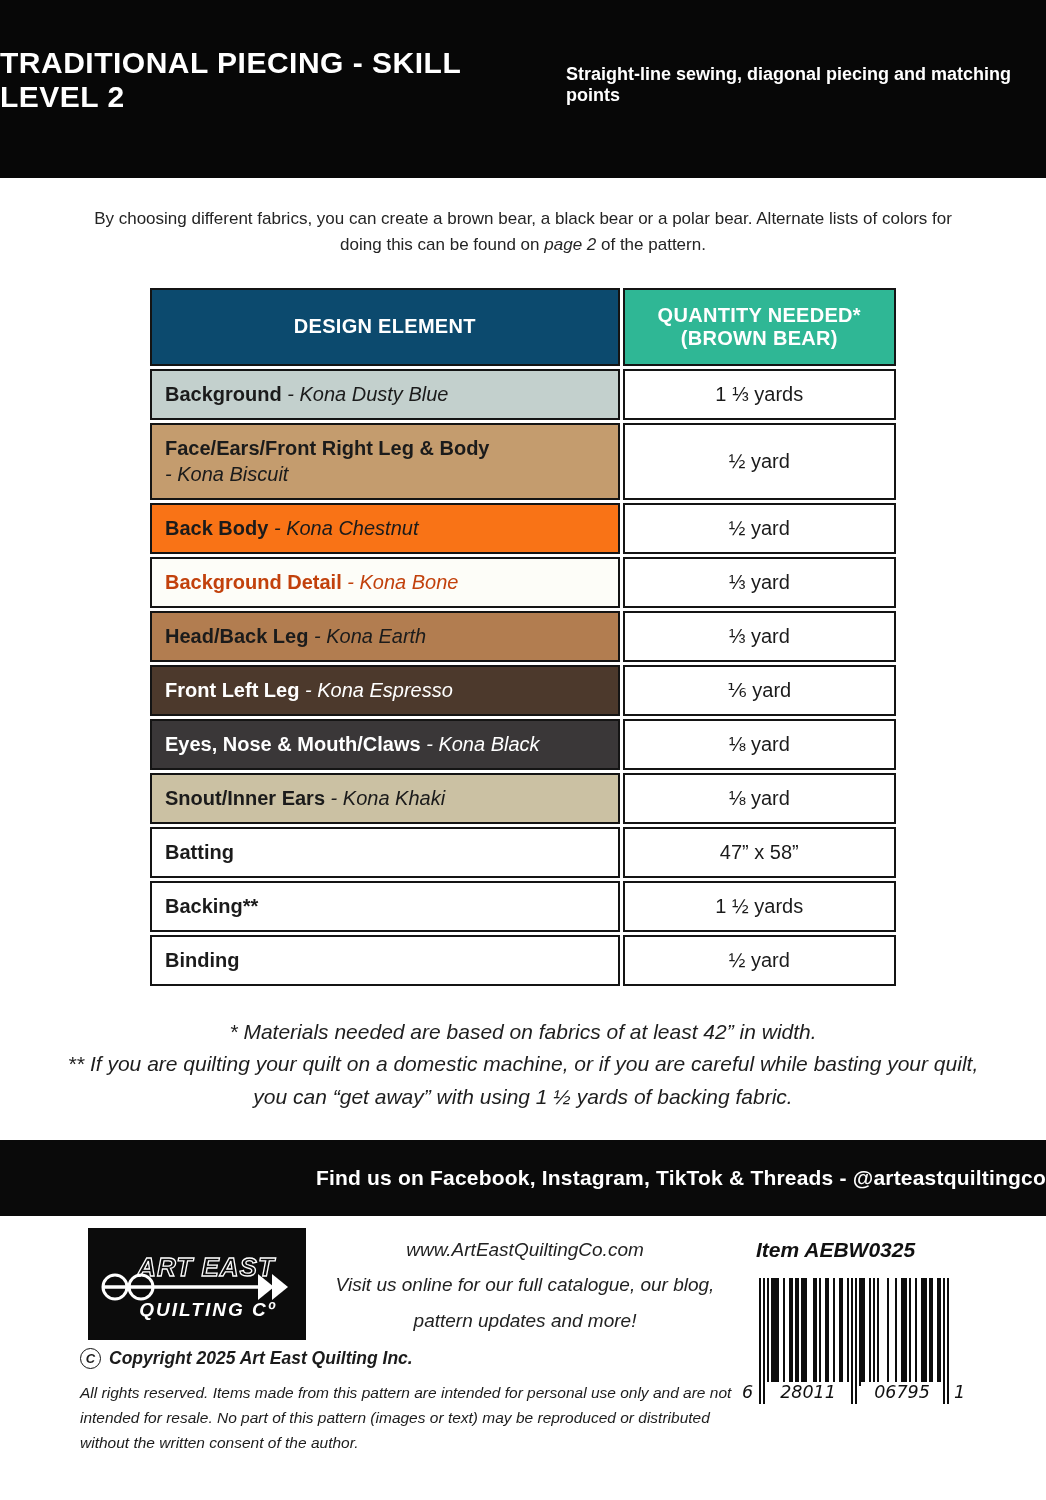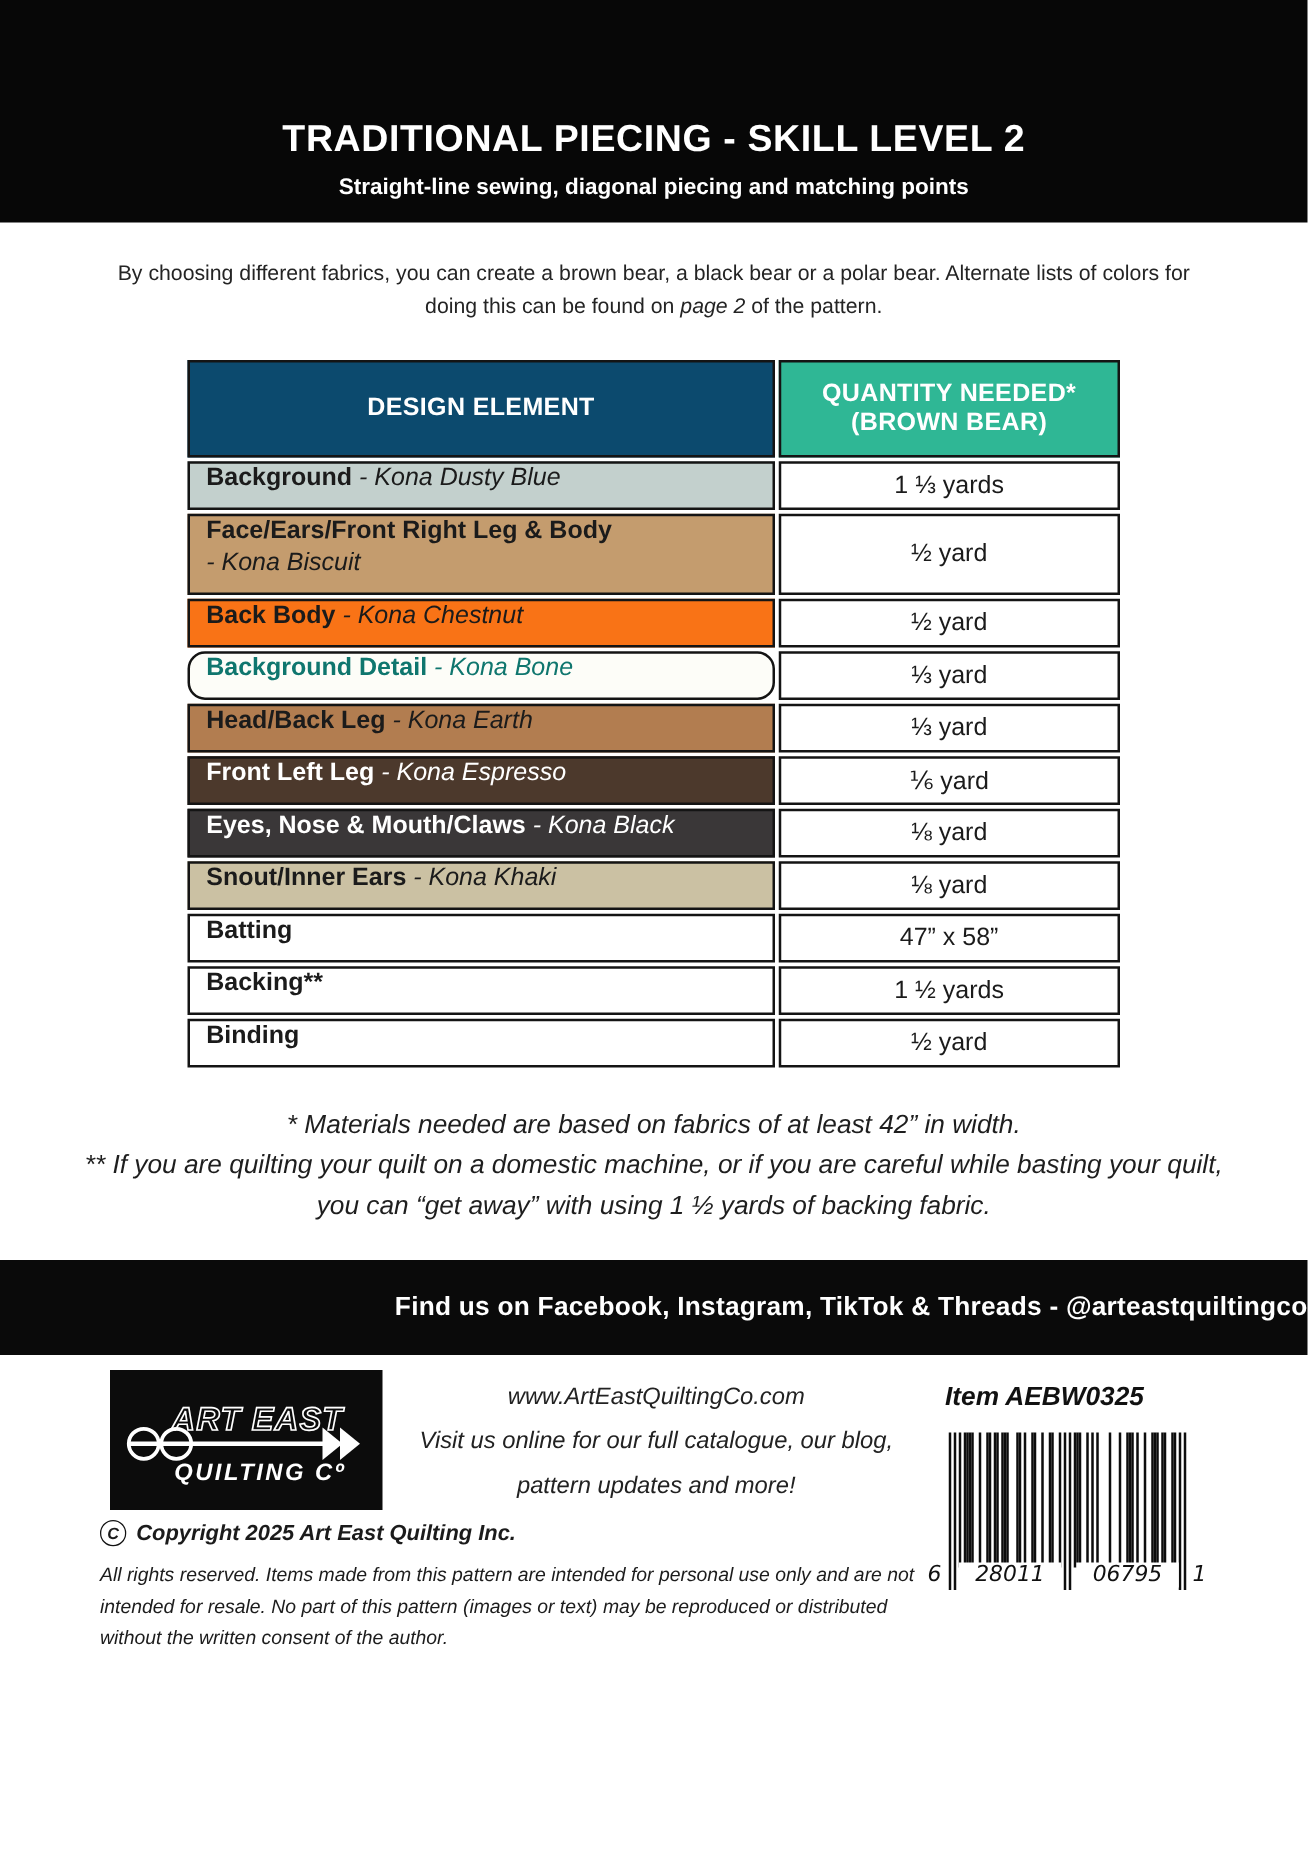--- a/index.html
+++ b/index.html
@@ -1,38 +1,38 @@
 <!DOCTYPE html>
 <html><head>
 <meta charset="utf-8">
 <style>
   * { margin:0; padding:0; box-sizing:border-box; }
   body { width:1046px; height:1500px; background:#ffffff;
          font-family:"Liberation Sans","DejaVu Sans",sans-serif; color:#1b1b1b; overflow:hidden; }
   .page { width:1046px; height:1500px; position:relative; background:#fff; }
 
   
-  .top-band { background:#070707; height:178px; display:flex; flex-direction:column;
+  .top-band { background:#070707; height:178px; display:flex; flex-direction:row;
               justify-content:flex-end; align-items:center; padding-bottom:18px; }
   .top-title { color:#fff; font-weight:bold; font-size:30px; letter-spacing:.5px; }
   .top-subtitle { color:#fff; font-weight:bold; font-size:18px; margin-top:10px; }
 
   
   .intro { max-width:880px; margin:28px auto 0; text-align:center; font-size:17px;
            line-height:1.55; color:#242424; }
   .intro em { font-style:italic; }
 
   
   table.materials { border-collapse:separate; border-spacing:3px; margin:26px auto 0;
                     width:752px; table-layout:fixed; }
   table.materials th, table.materials td { border:2px solid #141414; }
   col.c1 { width:63.2%; } col.c2 { width:36.8%; }
   th.hdr { background:#2fb795; color:#ffffff; font-size:20px; font-weight:bold;
            text-align:center; height:78px; vertical-align:middle; letter-spacing:.3px; }
-  td.cell-el { font-size:20px; padding:0 10px 12px 13px; vertical-align:middle; }
+  td.cell-el { font-size:20px; padding:12px 10px 12px 13px; vertical-align:middle; }
   td.cell-el .el-name { font-weight:bold; }
   td.cell-el .fabric { font-style:italic; font-weight:normal; }
   td.cell-el .fabric-line { display:block; font-style:italic; font-weight:normal; margin-top:3px; }
   td.cell-qty { background:#ffffff; font-size:20px; text-align:center; vertical-align:middle; color:#1b1b1b; }
 
   
   .footnotes { margin:27px auto 0; max-width:920px; text-align:center; font-style:italic;
                font-size:21px; line-height:1.55; color:#1e1e1e; }
 
   
@@ -102,21 +102,21 @@
         </tr>
         <tr>
           <td class="cell-el" style="background: rgb(196, 156, 110); color: rgb(27, 27, 27);"><span class="el-name">Face/Ears/Front Right Leg &amp; Body</span><span class="fabric-line">- Kona Biscuit</span></td>
           <td class="cell-qty">½ yard</td>
         </tr>
         <tr>
           <td class="cell-el" style="background: #f97316; color: rgb(27, 27, 27);"><span class="el-name">Back Body</span><span class="fabric"> - Kona Chestnut</span></td>
           <td class="cell-qty">½ yard</td>
         </tr>
         <tr>
-          <td class="cell-el" style="background: rgb(253, 253, 248); color: #0f766e; border-radius: 14px;"><span class="el-name">Background Detail</span><span class="fabric"> - Kona Bone</span></td>
+          <td class="cell-el" style="background: rgb(253, 253, 248); color: #c2410c;"><span class="el-name">Background Detail</span><span class="fabric"> - Kona Bone</span></td>
           <td class="cell-qty">⅓ yard</td>
         </tr>
         <tr>
           <td class="cell-el" style="background: rgb(178, 125, 80); color: rgb(27, 27, 27);"><span class="el-name">Head/Back Leg</span><span class="fabric"> - Kona Earth</span></td>
           <td class="cell-qty">⅓ yard</td>
         </tr>
         <tr>
           <td class="cell-el" style="background: rgb(76, 57, 44); color: rgb(255, 255, 255);"><span class="el-name">Front Left Leg</span><span class="fabric"> - Kona Espresso</span></td>
           <td class="cell-qty">⅙ yard</td>
         </tr>

